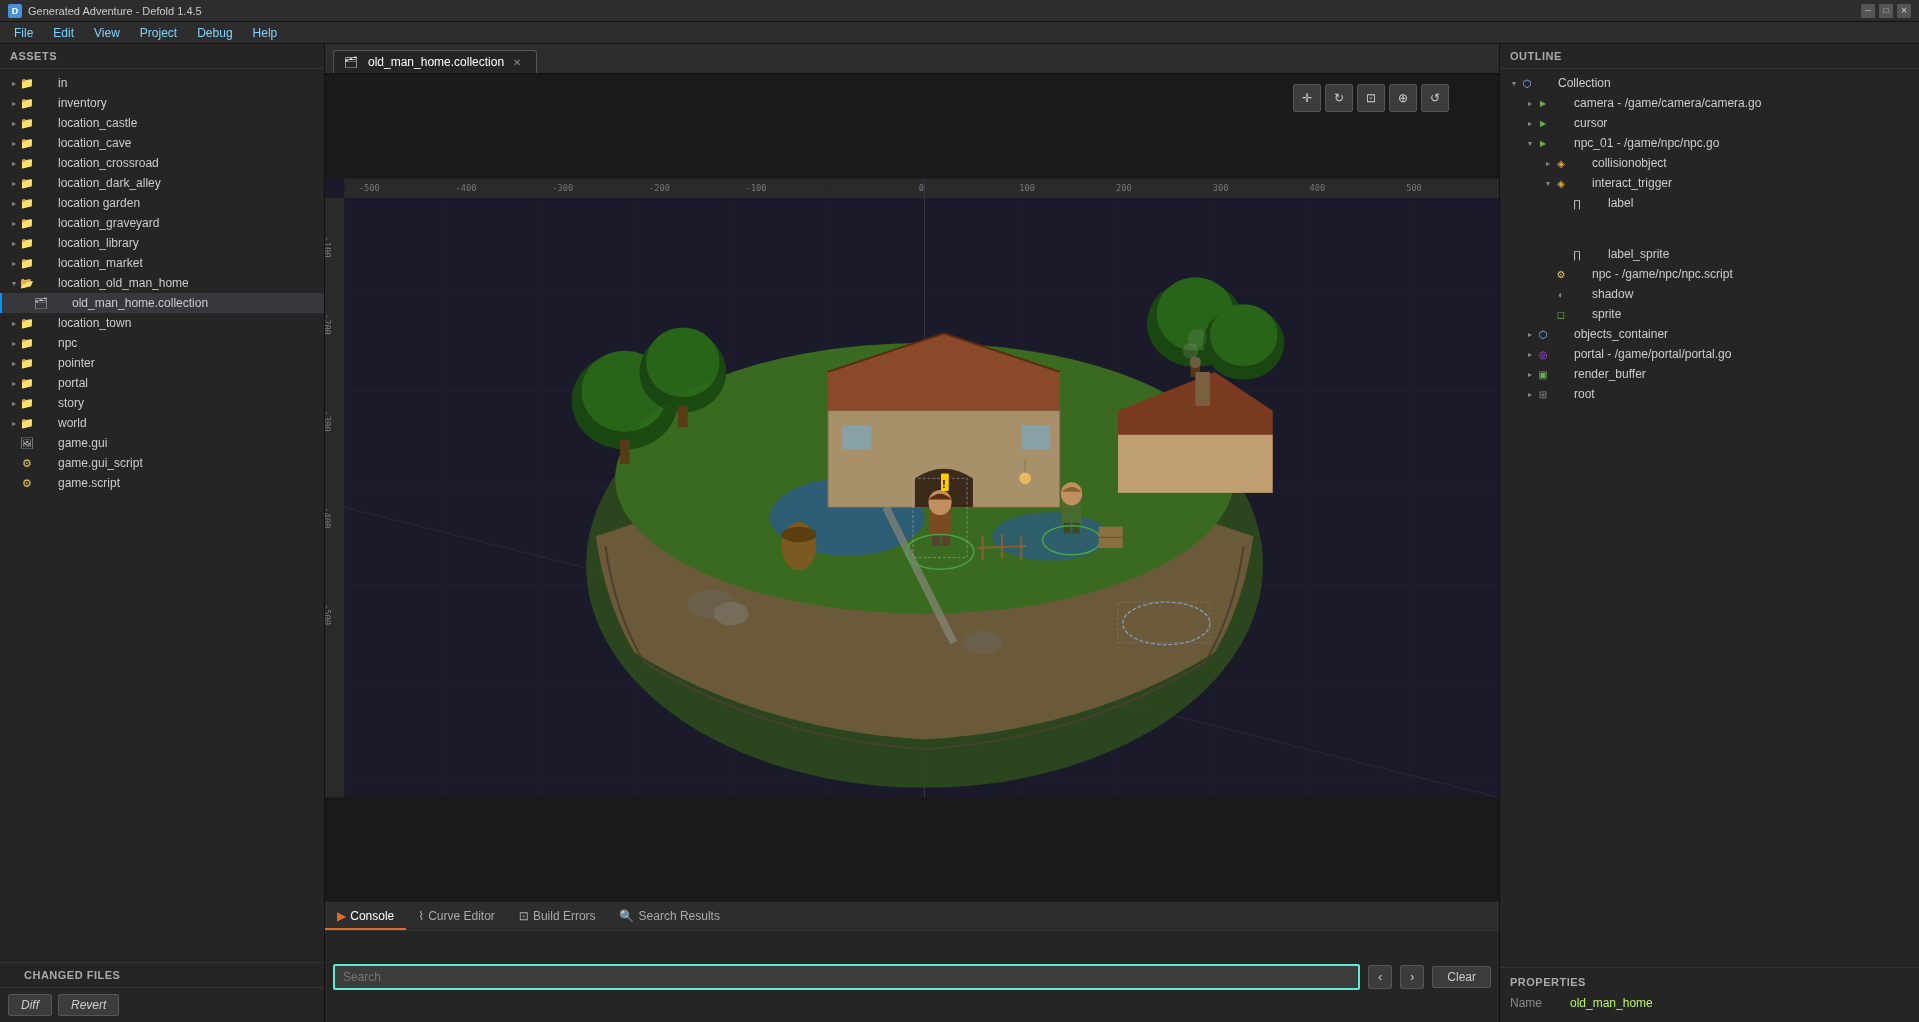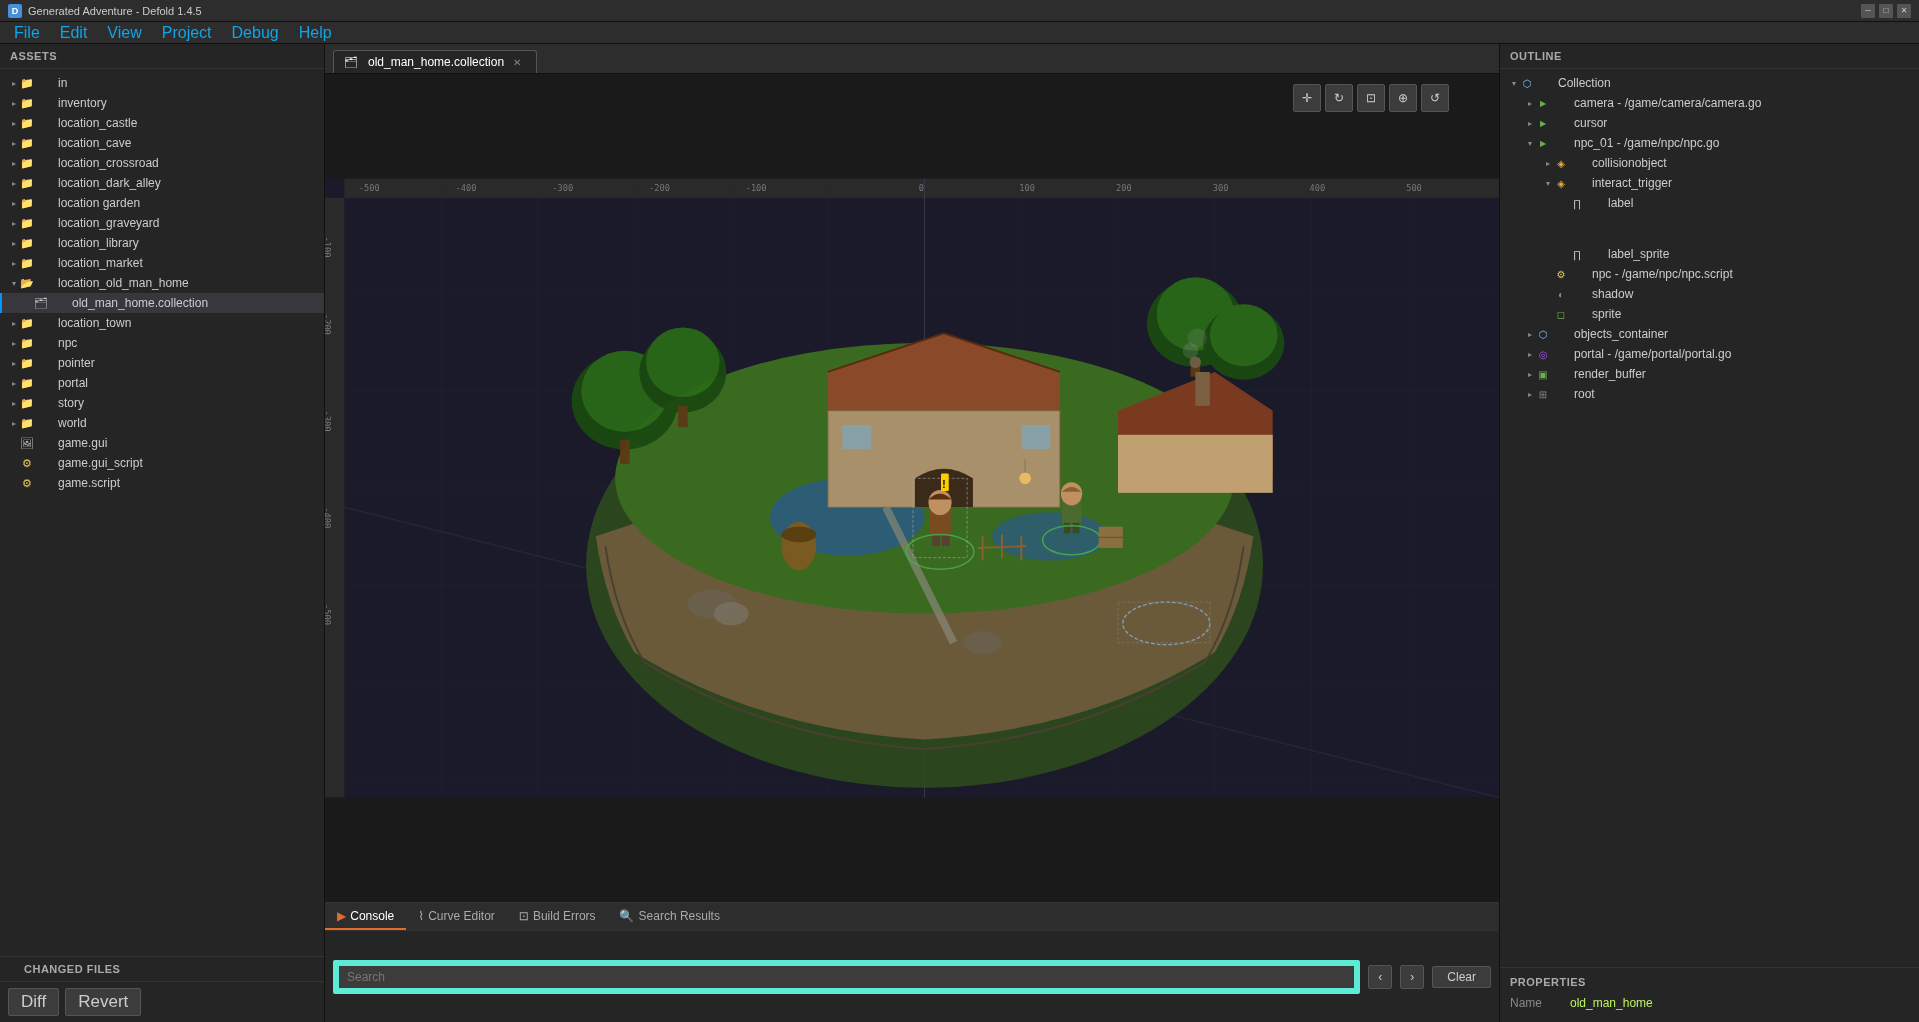--- a/index.html
+++ b/index.html
@@ -64,22 +64,22 @@
       display: flex;
       align-items: center;
       padding: 0 4px;
       border-bottom: 1px solid #111;
       flex-shrink: 0;
     }
     .menu-item {
       padding: 2px 10px;
       cursor: pointer;
       border-radius: 2px;
-      font-size: 16px;
-      color: #0ea5e9;
+      font-size: 12px;
+      color: #7dd3fc;
     }
 
     
     #main-layout {
       display: flex;
       flex: 1;
       overflow: hidden;
     }
 
     
@@ -176,21 +176,22 @@
       gap: 6px;
       border-top: 1px solid #333;
     }
     .bottom-btn {
       padding: 3px 12px;
       background: #3c3c3c;
       border: 1px solid #555;
       border-radius: 2px;
       color: #cccccc;
       cursor: pointer;
-      font-size: 17px;
+      font-size: 12px;
+      font-style: italic;
     }
 
     
     #center-area {
       flex: 1;
       display: flex;
       flex-direction: column;
       overflow: hidden;
     }
 
@@ -301,21 +302,21 @@
       align-items: center;
       padding: 0 8px;
       gap: 8px;
     }
     #search-input-container {
       flex: 1;
     }
     #search-input {
       width: 100%;
       background: #3c3c3c;
-      border: 6px solid #5eead4;
+      border: 2px solid #5eead4;
       color: #0ea5e9;
       padding: 4px 8px;
       font-size: 12px;
       outline: none;
       border-radius: 2px;
     }
     .nav-btn {
       width: 24px;
       height: 24px;
       background: #3c3c3c;

